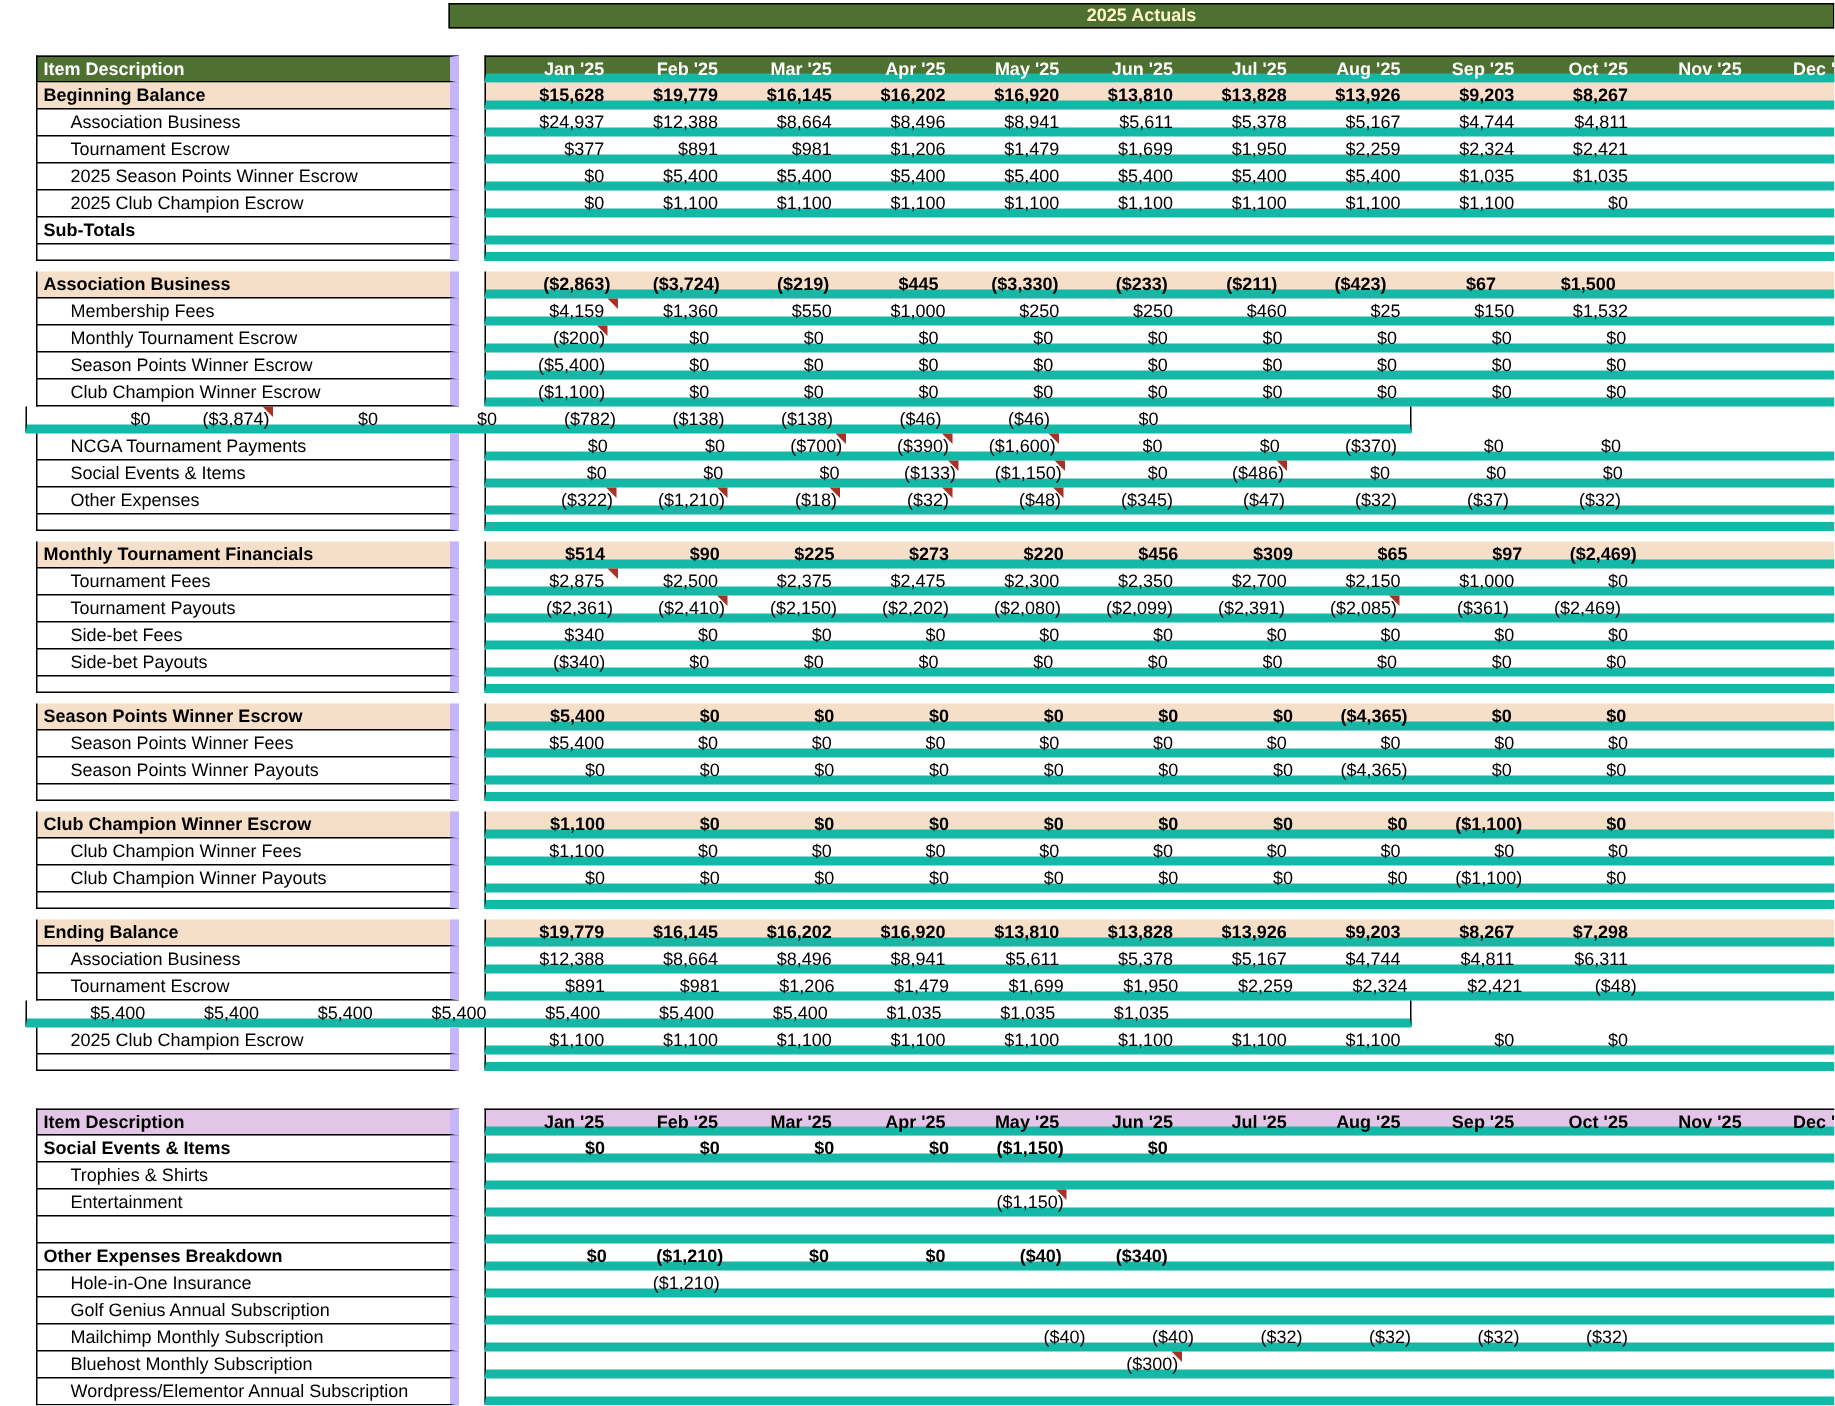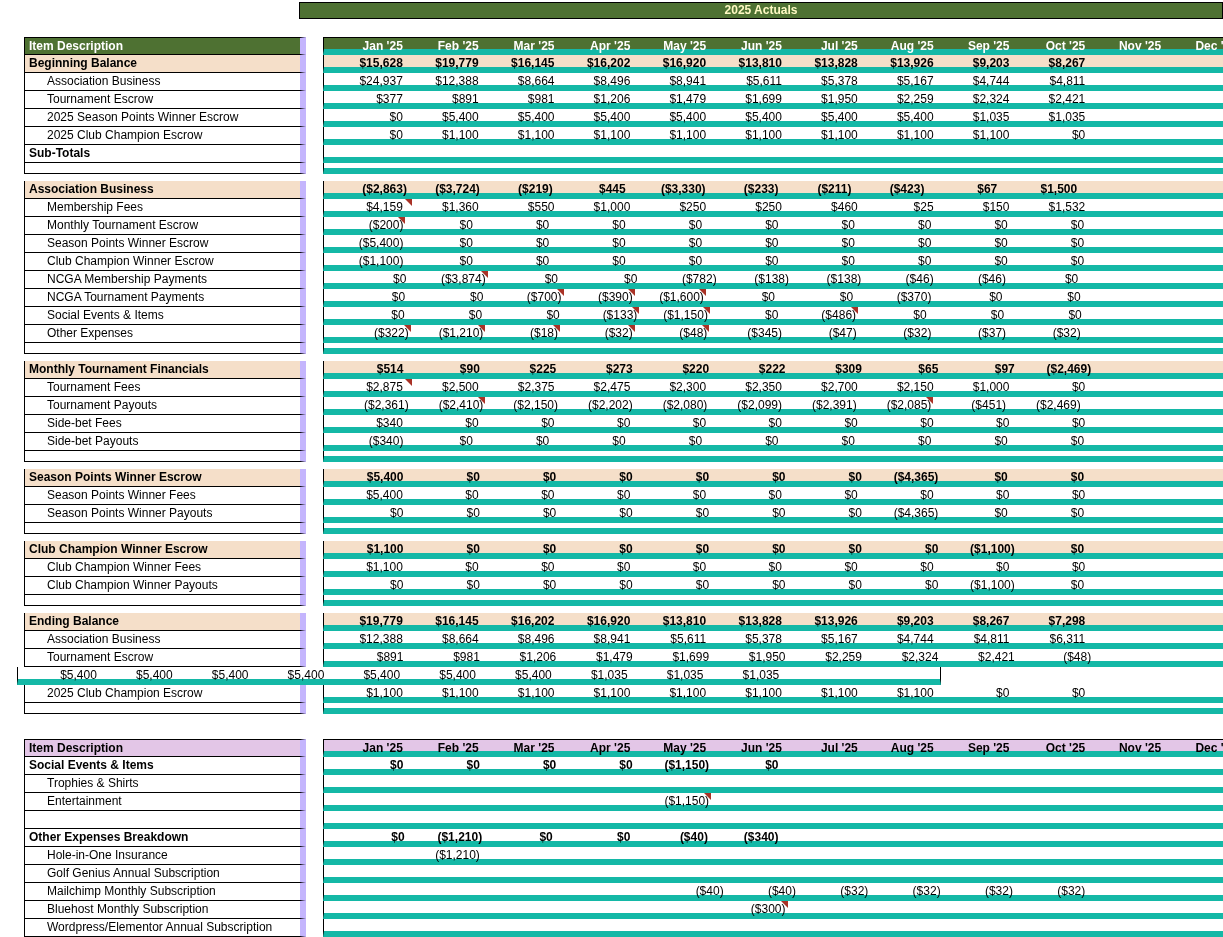--- a/index.html
+++ b/index.html
@@ -273,21 +273,20 @@
           <div class="col">$0</div>
           <div class="col">$0</div>
           <div class="col">$0</div>
           <div class="col">$0</div>
           <div class="col">$0</div>
           <div class="col"></div>
           <div class="col"></div>
         </div>
       </div>
       <div class="row">
-        <div class="lcell  indent">NCGA Membership Payments</div>
         <div class="gapcol"></div>
         <div class="rarea">
           <div class="col">$0</div>
           <div class="col neg">($3,874)<span class="note"></span></div>
           <div class="col">$0</div>
           <div class="col">$0</div>
           <div class="col neg">($782)</div>
           <div class="col neg">($138)</div>
           <div class="col neg">($138)</div>
           <div class="col neg">($46)</div>
@@ -359,21 +358,21 @@
       <div class="gaprow"></div>
       <div class="row">
         <div class="lcell tan">Monthly Tournament Financials</div>
         <div class="gapcol"></div>
         <div class="rarea tan">
           <div class="col">$514</div>
           <div class="col">$90</div>
           <div class="col">$225</div>
           <div class="col">$273</div>
           <div class="col">$220</div>
-          <div class="col">$222</div>
+          <div class="col">$456</div>
           <div class="col">$309</div>
           <div class="col">$65</div>
           <div class="col">$97</div>
           <div class="col neg">($2,469)</div>
           <div class="col"></div>
           <div class="col"></div>
         </div>
       </div>
       <div class="row">
         <div class="lcell  indent">Tournament Fees</div>
@@ -398,21 +397,21 @@
         <div class="gapcol"></div>
         <div class="rarea">
           <div class="col neg">($2,361)</div>
           <div class="col neg">($2,410)<span class="note"></span></div>
           <div class="col neg">($2,150)</div>
           <div class="col neg">($2,202)</div>
           <div class="col neg">($2,080)</div>
           <div class="col neg">($2,099)</div>
           <div class="col neg">($2,391)</div>
           <div class="col neg">($2,085)<span class="note"></span></div>
-          <div class="col neg">($451)</div>
+          <div class="col neg">($361)</div>
           <div class="col neg">($2,469)</div>
           <div class="col"></div>
           <div class="col"></div>
         </div>
       </div>
       <div class="row">
         <div class="lcell  indent">Side-bet Fees</div>
         <div class="gapcol"></div>
         <div class="rarea">
           <div class="col">$340</div>

